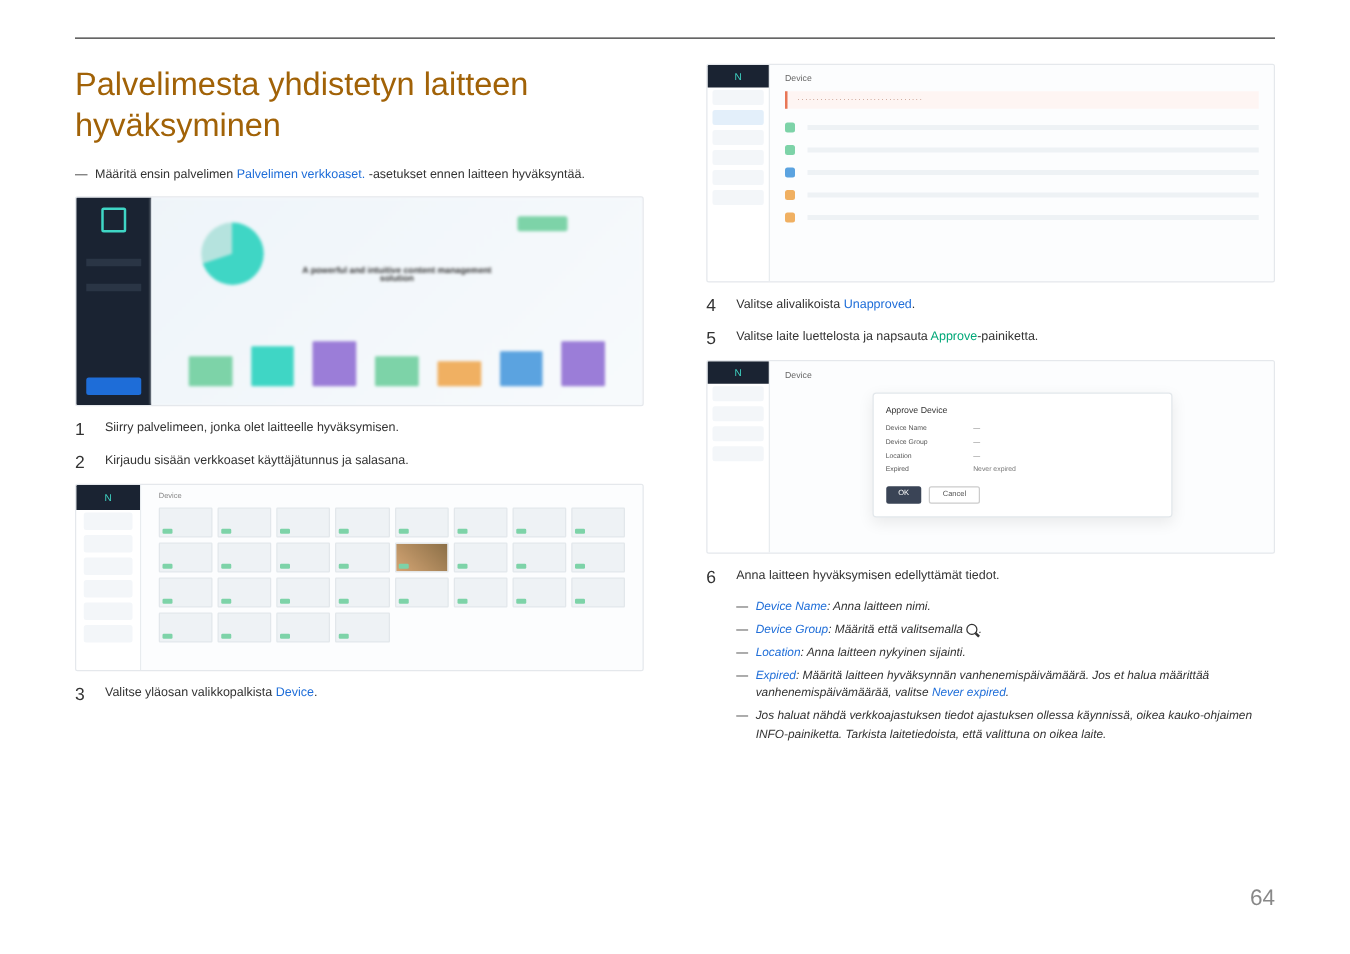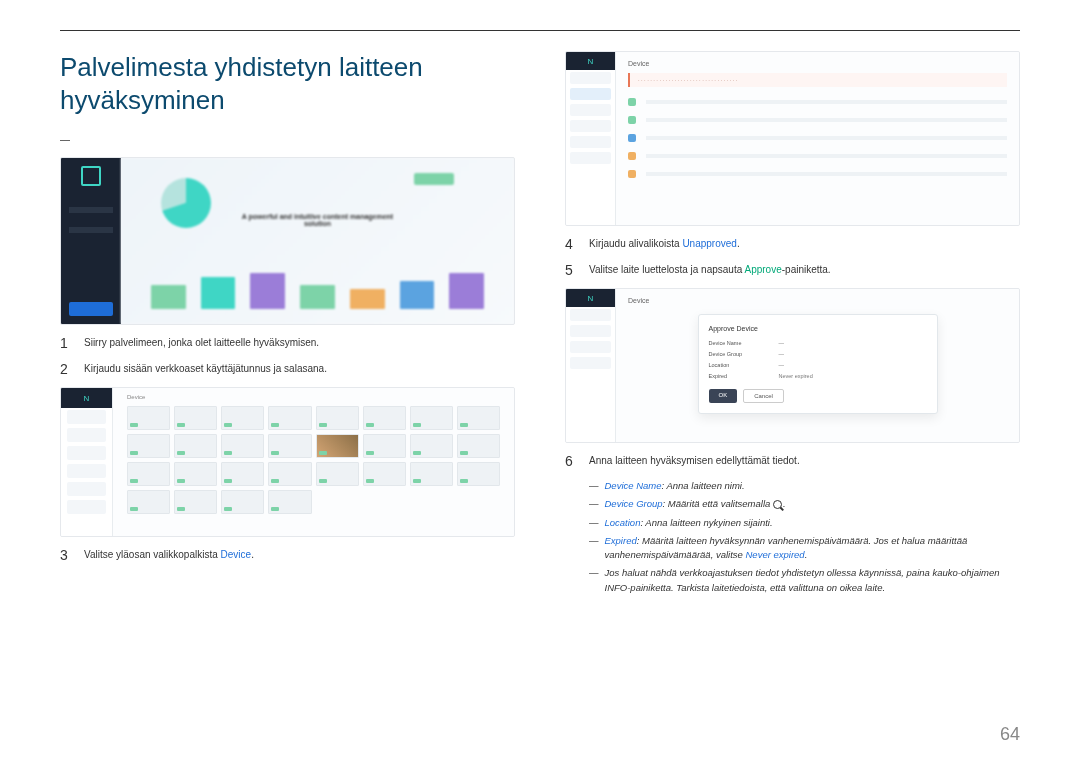--- a/index.html
+++ b/index.html
@@ -21,21 +21,21 @@
 }
 .columns {
   display: flex;
   gap: 50px;
 }
 .col {
   flex: 1;
   min-width: 0;
 }
 .title {
-  color: #0c4a6e;
+  color: #a16207;
   font-size: 26px;
   font-weight: 400;
   line-height: 1.25;
   margin-bottom: 18px;
 }
 .note {
   display: flex;
   align-items: flex-start;
   gap: 6px;
   font-size: 10px;
@@ -182,38 +182,41 @@
   content:''; position:absolute; width:7px; height:7px;
   border:1.5px solid #333; border-radius:50%; top:0; left:0;
 }
 .search-icon::after {
   content:''; position:absolute; width:4px; height:1.5px;
   background:#333; bottom:0; right:-1px; transform:rotate(45deg);
 }
 
 .page-num {
   position: absolute;
-  bottom: 18px;
+  bottom: 34px;
   right: 60px;
   font-size: 18px;
   color: #888;
 }
 </style>
 </head>
 <body>
 
 <div class="page">
   <hr class="hr-top">
   <div class="columns">
 
     <div class="col">
       <h1 class="title">Palvelimesta yhdistetyn laitteen hyväksyminen</h1>
 
       <div class="note">
         <span class="dash">―</span>
+        <span class="txt">
+          <span>Määritä ensin palvelimen </span><span class="blue">Palvelimen verkkoaset.</span><span> -asetukset ennen laitteen hyväksyntää.</span>
+        </span>
       </div>
 
       <div class="shot shot1">
         <div class="left-panel">
           <div class="logo"></div>
           <div class="lp-line"></div>
           <div class="lp-line"></div>
           <div class="lp-btn"></div>
         </div>
         <div class="right-panel">
@@ -330,21 +333,21 @@
           <div class="row">
               <div class="sq o"></div>
               <div class="rline"></div>
             </div>
         </div>
       </div>
 
       <div class="step">
         <span class="num">4</span>
         <span class="txt">
-          <span>Kirjaudu alivalikoista </span><span class="blue">Unapproved</span><span>.</span>
+          <span>Valitse alivalikoista </span><span class="blue">Unapproved</span><span>.</span>
         </span>
       </div>
       <div class="step">
         <span class="num">5</span>
         <span class="txt">
           <span>Valitse laite luettelosta ja napsauta </span><span class="green">Approve</span><span>-painiketta.</span>
         </span>
       </div>
 
       <div class="shot shot4">
@@ -399,20 +402,20 @@
       <div class="sub">
         <span class="dash">―</span>
         <span class="txt"><span class="blue">Location</span><span>: Anna laitteen nykyinen sijainti.</span></span>
       </div>
       <div class="sub">
         <span class="dash">―</span>
         <span class="txt"><span class="blue">Expired</span><span>: Määritä laitteen hyväksynnän vanhenemispäivämäärä. Jos et halua määrittää vanhenemispäivämäärää, valitse </span><span class="blue">Never expired</span><span>.</span></span>
       </div>
       <div class="sub">
         <span class="dash">―</span>
-        <span class="txt">Jos haluat nähdä verkkoajastuksen tiedot yhdistetyn ollessa käynnissä, paina kauko-ohjaimen INFO-painiketta. Tarkista laitetiedoista, että valittuna on oikea laite.</span>
+        <span class="txt">Jos haluat nähdä verkkoajastuksen tiedot ajastuksen ollessa käynnissä, oikea kauko-ohjaimen INFO-painiketta. Tarkista laitetiedoista, että valittuna on oikea laite.</span>
       </div>
 
     </div>
   </div>
 </div>
 
 <div class="page-num">64</div>
 
 </body></html>

